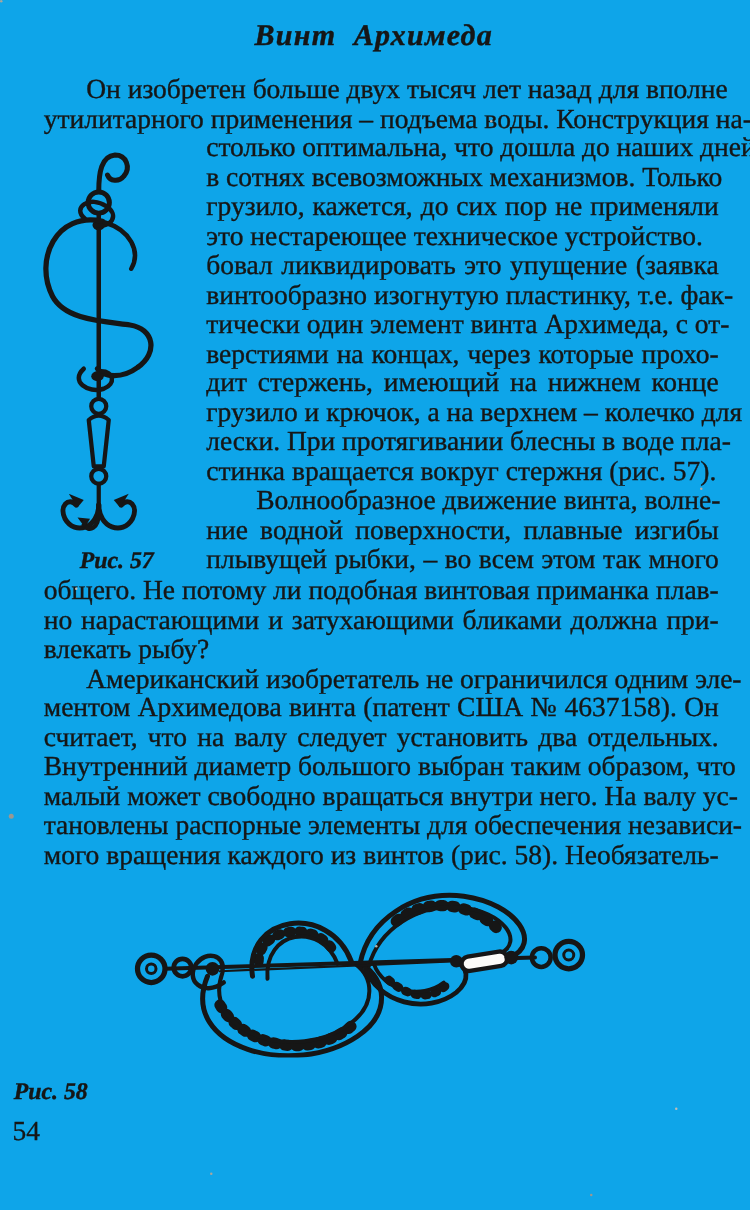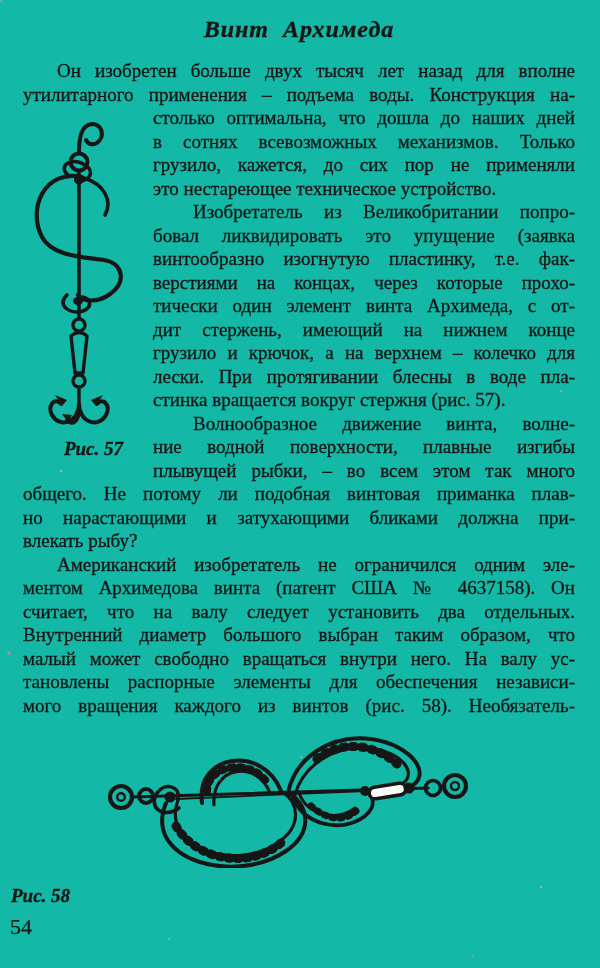--- a/index.html
+++ b/index.html
@@ -1,22 +1,22 @@
 <!DOCTYPE html>
 <html><head>
 <meta charset="utf-8">
 <style>
   html,body{margin:0;padding:0;background:#fcfbf8;}
-  .page{position:relative;width:600px;height:968px;background:#14b8a6;color:#161616;
+  .page{position:relative;width:600px;height:968px;background:#0ea5e9;color:#161616;
         font-family:"Liberation Serif", serif;overflow:hidden;}
   .content{padding:14px 25px 0 23px;}
   .title{font-size:24px;line-height:30px;font-weight:700;font-style:italic;text-align:center;
          letter-spacing:1px;word-spacing:7px;margin:0 0 15px 0;-webkit-text-stroke:.35px #161616;}
-  .tline{font-size:19px;line-height:23.5px;height:23.5px;text-align:justify;text-align-last:justify;
-         -webkit-text-stroke:.3px #161616;white-space:nowrap;}
+  .tline{font-size:22px;line-height:23.5px;height:23.5px;text-align:justify;text-align-last:justify;
+         -webkit-text-stroke:.3px #161616;white-space:nowrap;margin-left:12px;}
   .tline.end{text-align-last:left;}
   .block .tline.ind{text-indent:34px;}
   .midrow{display:flex;}
   .figcol{flex:0 0 130px;width:130px;}
   .wrapcol{flex:1;min-width:0;}
   .wrapcol .tline.ind{text-indent:40px;}
   .fig57svg{display:block;margin:14px 0 0 2px;}
   .figcap{font-size:19px;font-weight:700;font-style:italic;-webkit-text-stroke:.35px #161616;}
   .cap57{width:100px;text-align:right;margin-top:10px;}
   .fig58wrap{margin-top:16px;margin-left:67px;width:400px;height:135px;}
@@ -73,25 +73,24 @@
           <path class="ln" stroke-width="3.6" d="M54 290 C54 303 46 306 42 300"></path>
           <path class="fl" d="M43 302 L37 294 L47 295 Z"></path>
         </svg>
         <div class="figcap cap57">Рис. 57</div>
       </div>
       <div class="wrapcol">
           <div class="tline">столько оптимальна, что дошла до наших дней</div>
           <div class="tline">в сотнях всевозможных механизмов. Только</div>
           <div class="tline">грузило, кажется, до сих пор не применяли</div>
           <div class="tline end">это нестареющее техническое устройство.</div>
-          <div class="tline ind">Изобретатель из Великобритании попро-</div>
           <div class="tline">бовал ликвидировать это упущение (заявка</div>
           <div class="tline">винтообразно изогнутую пластинку, т.е. фак-</div>
+          <div class="tline">тически один элемент винта Архимеда, с от-</div>
           <div class="tline">верстиями на концах, через которые прохо-</div>
-          <div class="tline">тически один элемент винта Архимеда, с от-</div>
           <div class="tline">дит стержень, имеющий на нижнем конце</div>
           <div class="tline">грузило и крючок, а на верхнем – колечко для</div>
           <div class="tline">лески. При протягивании блесны в воде пла-</div>
           <div class="tline end">стинка вращается вокруг стержня (рис. 57).</div>
           <div class="tline ind">Волнообразное движение винта, волне-</div>
           <div class="tline">ние водной поверхности, плавные изгибы</div>
           <div class="tline">плывущей рыбки, – во всем этом так много</div>
         </div>
     </div>
 

